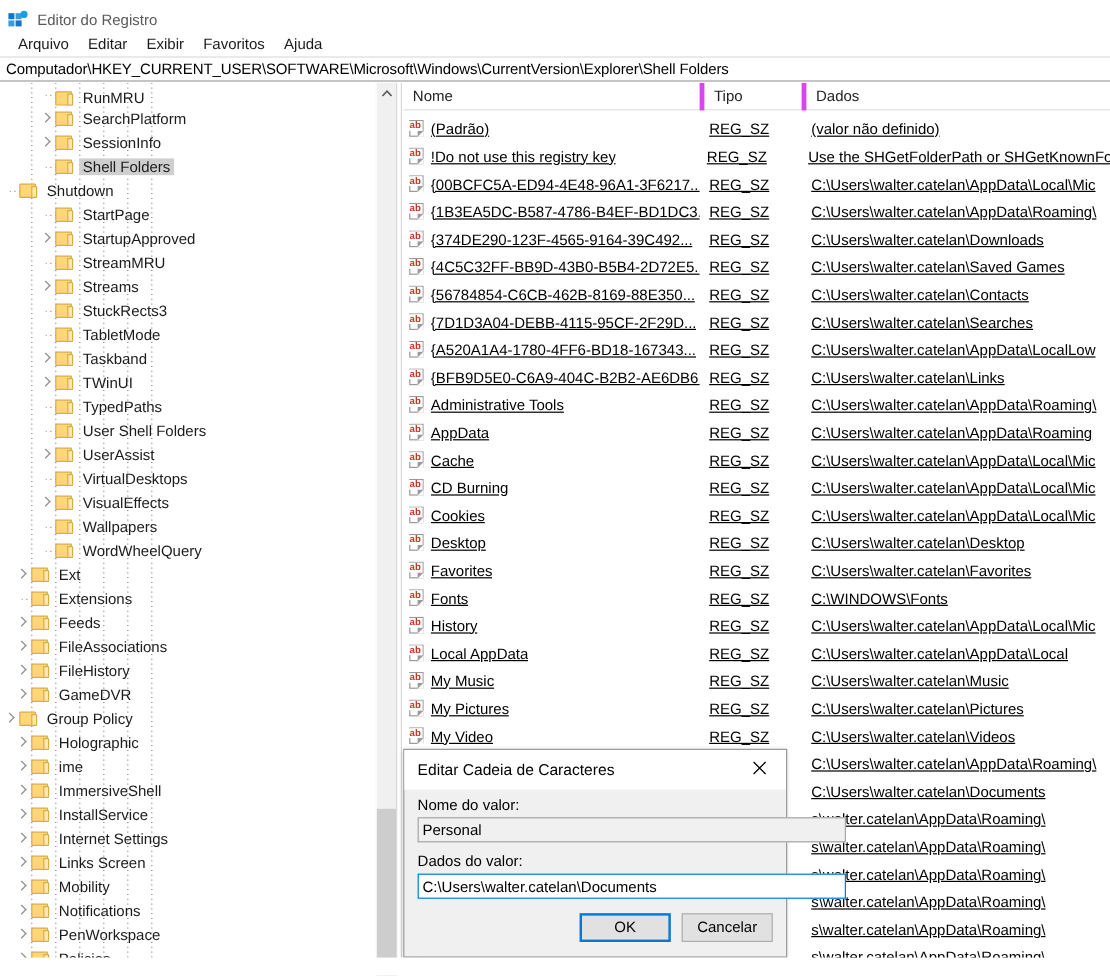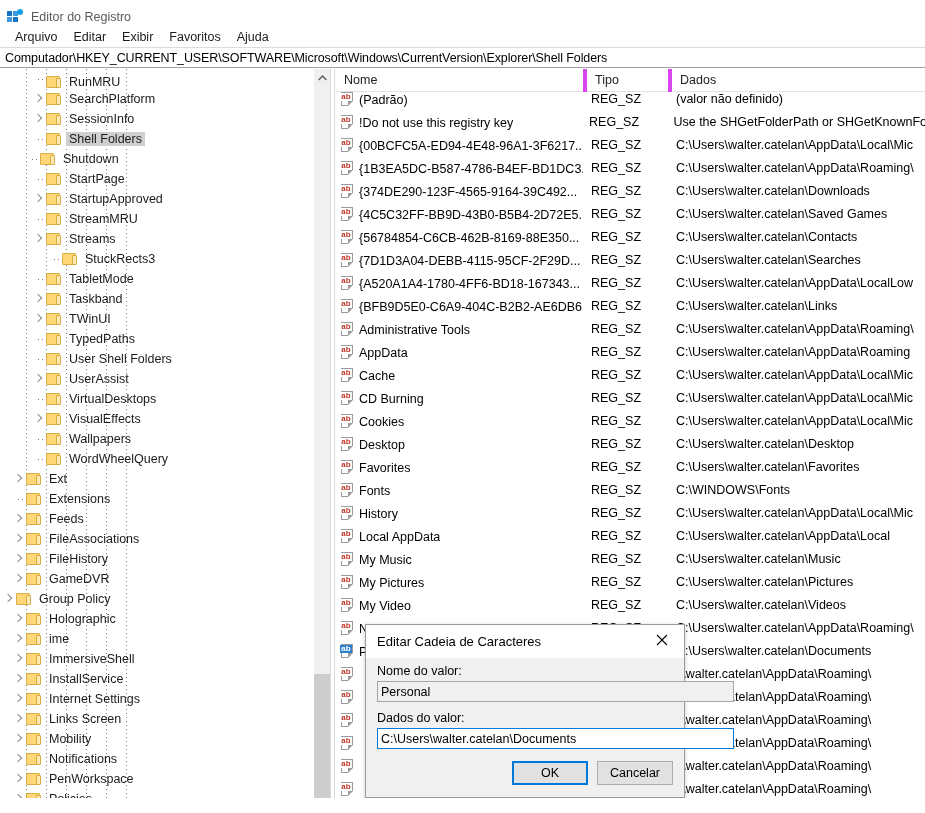--- a/index.html
+++ b/index.html
@@ -124,22 +124,22 @@
   .list-header {
     position: relative; height: 23px; background: #ffffff;
     border-bottom: 1px solid #e2e2e2; display: flex; align-items: center;
   }
   .list-header .hcell {
     font-size: 12.5px; color: #222; padding-left: 8px; height: 23px;
     display: flex; align-items: center; position: relative;
   }
   .list-header .hcell + .hcell { border-left: 4px solid #d946ef; }
   .row {
-    height: 23px; display: flex; align-items: flex-start; white-space: nowrap;
-    font-size: 12.5px; color: #000;
+    height: 23px; display: flex; align-items: flex-end; white-space: nowrap;
+    font-size: 12.5px; color: #000; text-decoration: underline;
   }
   .cell-name { width: 247px; display: flex; align-items: center; padding-left: 4px; overflow: hidden; }
   .cell-type { width: 85px; padding-left: 8px; overflow: hidden; }
   .cell-data { flex: 1 1 auto; padding-left: 8px; overflow: hidden; }
   .ab-icon {
     width: 15px; height: 15px; flex: 0 0 auto; margin-right: 4px; position: relative;
   }
   .ab-icon .page {
     position: absolute; left: 1px; top: 0; width: 12px; height: 14px;
     background: #ffffff; border: 1px solid #9a9a9a;
@@ -155,21 +155,20 @@
     line-height: 8px; text-align: center; font-family: "Liberation Sans", sans-serif;
   }
   .ab-icon.sel .tag { color: #ffffff; background: #2c7fd0; }
   .name-text { overflow: hidden; text-overflow: clip; }
 
   
   .dialog {
     position: absolute; left: 336px; top: 624px; width: 320px; height: 174px;
     background: #f0f0f0; border: 1px solid #9b9b9b;
     box-shadow: 0 1px 4px rgba(0,0,0,0.22);
-    margin-left: 29px;
   }
   .dlg-title {
     height: 33px; background: #ffffff; display: flex; align-items: center;
     padding-left: 11px; position: relative;
   }
   .dlg-title .t { font-size: 13px; color: #000; }
   .dlg-close {
     position: absolute; right: 0; top: 0; width: 44px; height: 30px;
     display: flex; align-items: center; justify-content: center; cursor: default;
   }
@@ -272,21 +271,21 @@
         <div class="tree-row selected" style="padding-left: 30px;">
           <div class="expander">
             <div class="stub" style="position: relative; left: 4px;"></div>
           </div>
           <div class="folder">
             <div class="body"></div>
             <div class="flap"></div>
           </div>
           <span class="tree-label">Shell Folders</span>
         </div>
-        <div class="tree-row" style=" margin-left: 24px;">
+        <div class="tree-row" style="">
           <div class="expander">
             <div class="stub" style="position: relative; left: 4px;"></div>
           </div>
           <div class="folder">
             <div class="body"></div>
             <div class="flap"></div>
           </div>
           <span class="tree-label">Shutdown</span>
         </div>
         <div class="tree-row" style="padding-left: 30px;">
@@ -322,21 +321,21 @@
         <div class="tree-row" style="padding-left: 30px;">
           <div class="expander">
             <div class="chev"></div>
           </div>
           <div class="folder">
             <div class="body"></div>
             <div class="flap"></div>
           </div>
           <span class="tree-label">Streams</span>
         </div>
-        <div class="tree-row" style="padding-left: 46px;">
+        <div class="tree-row" style="padding-left: 30px;">
           <div class="expander">
             <div class="stub" style="position: relative; left: 4px;"></div>
           </div>
           <div class="folder">
             <div class="body"></div>
             <div class="flap"></div>
           </div>
           <span class="tree-label">StuckRects3</span>
         </div>
         <div class="tree-row" style="padding-left: 30px;">

